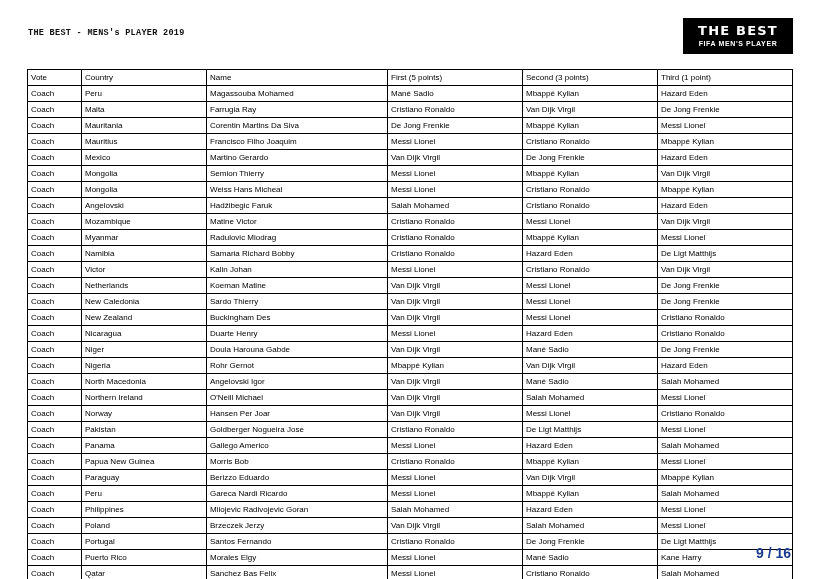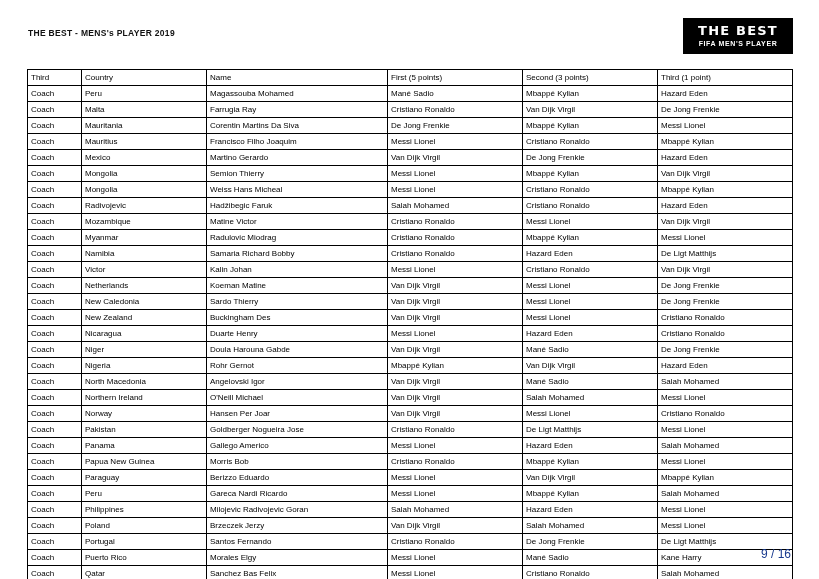--- a/index.html
+++ b/index.html
@@ -22,20 +22,21 @@
     box-sizing: border-box;
   }
   .doc-header {
     position: absolute;
     top: 28px;
     left: 28px;
     font-size: 8.5px;
     font-weight: bold;
     letter-spacing: 0.3px;
     color: #111;
+    font-family: Liberation Mono, monospace;
   }
   .logo {
     position: absolute;
     top: 18px;
     right: 26px;
     width: 110px;
     height: 36px;
     background: #000000;
     color: #ffffff;
     display: flex;
@@ -87,22 +88,22 @@
   col.c-vote { width: 54px; }
   col.c-country { width: 125px; }
   col.c-name { width: 181px; }
   col.c-first { width: 135px; }
   col.c-second { width: 135px; }
   col.c-third { width: 135px; }
   .page-number {
     position: absolute;
     right: 28px;
     bottom: 18px;
-    font-size: 12px;
-    font-weight: normal;
+    font-size: 14px;
+    font-weight: bold;
     color: #1a3b8f;
   }
 </style>
 </head>
 <body>
 
 <div class="page">
 
   <div class="doc-header">THE BEST - MENS's PLAYER 2019</div>
 
@@ -115,21 +116,21 @@
     <colgroup>
       <col class="c-vote">
       <col class="c-country">
       <col class="c-name">
       <col class="c-first">
       <col class="c-second">
       <col class="c-third">
     </colgroup>
     <thead>
       <tr>
-        <th>Third</th>
+        <th>Vote</th>
         <th>Country</th>
         <th>Name</th>
         <th>First (5 points)</th>
         <th>Second (3 points)</th>
         <th>Third (1 point)</th>
       </tr>
     </thead>
     <tbody id="votes-body">
         <tr>
           <td>Coach</td>
@@ -182,21 +183,21 @@
         <tr>
           <td>Coach</td>
           <td>Mongolia</td>
           <td>Weiss Hans Micheal</td>
           <td>Messi Lionel</td>
           <td>Cristiano Ronaldo</td>
           <td>Mbappé Kylian</td>
         </tr>
         <tr>
           <td>Coach</td>
-          <td>Radivojevic</td>
+          <td>Angelovski</td>
           <td>Hadžibegic Faruk</td>
           <td>Salah Mohamed</td>
           <td>Cristiano Ronaldo</td>
           <td>Hazard Eden</td>
         </tr>
         <tr>
           <td>Coach</td>
           <td>Mozambique</td>
           <td>Matine Victor</td>
           <td>Cristiano Ronaldo</td>

